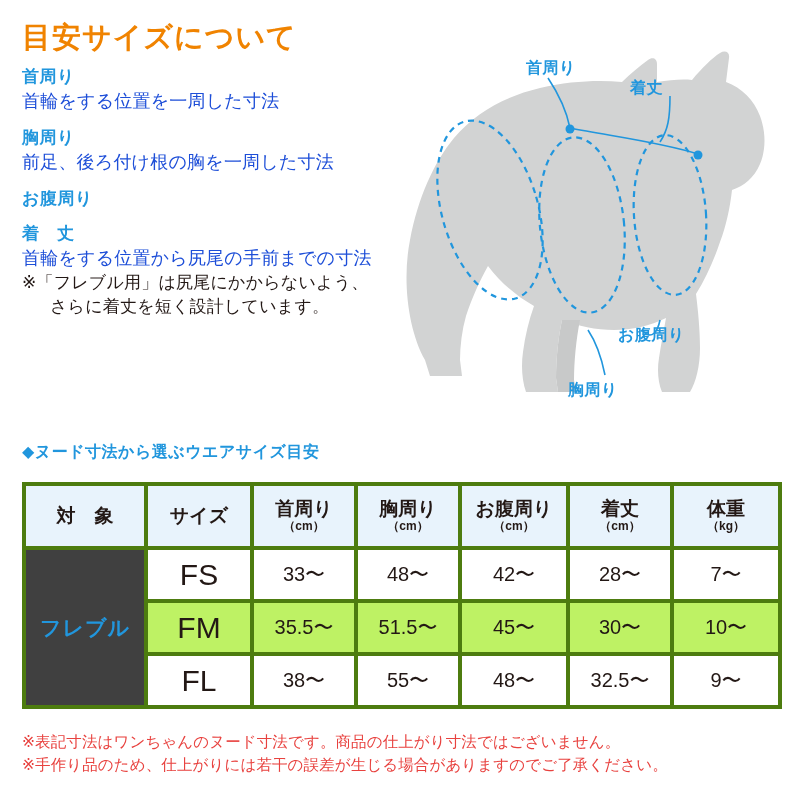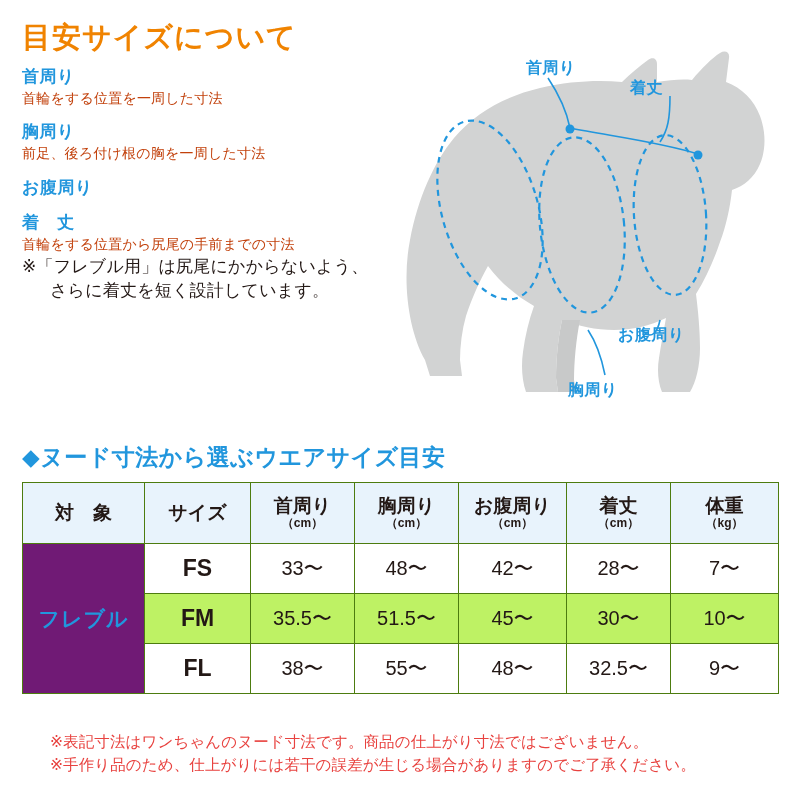--- a/index.html
+++ b/index.html
@@ -44,22 +44,22 @@
     margin-bottom: 13px;
   }
   .def-term {
     font-size: 17px;
     font-weight: bold;
     color: #2196dd;
     letter-spacing: 0.5px;
     line-height: 1.35;
   }
   .def-desc {
-    font-size: 14px;
-    color: #c2410c;
+    font-size: 18px;
+    color: #1d4ed8;
     line-height: 1.38;
     letter-spacing: 0.2px;
   }
   .def-note {
     font-size: 17px;
     color: #231815;
     line-height: 1.42;
     letter-spacing: 0.2px;
   }
   .def-note .indent {
@@ -89,38 +89,38 @@
   .lbl-neck   { left: 196px; top: 28px; }
   .lbl-length { left: 300px; top: 48px; }
   .lbl-belly  { left: 288px; top: 295px; }
   .lbl-chest  { left: 238px; top: 350px; }
 
   
   .section-heading {
     position: absolute;
     left: 22px;
     top: 442px;
-    font-size: 23px;
+    font-size: 16px;
     font-weight: bold;
     color: #2196dd;
     letter-spacing: 0.5px;
     white-space: nowrap;
   }
 
   
   .size-table {
     position: absolute;
     left: 22px;
     top: 482px;
     width: 756px;
     border-collapse: collapse;
     table-layout: fixed;
   }
   .size-table th, .size-table td {
-    border: 1px solid #4d7c0f;
+    border: 4px solid #4d7c0f;
     text-align: center;
     vertical-align: middle;
     font-size: 20px;
     color: #231815;
     padding: 0;
     height: 49px;
   }
   .size-table thead th {
     background: #e8f3fc;
     font-weight: bold;
@@ -131,26 +131,26 @@
   }
   .size-table thead th .unit {
     display: block;
     font-size: 12px;
     font-weight: bold;
   }
   .size-table td.target {
     font-size: 21px;
     font-weight: bold;
     color: #2196dd;
-    background: #701a75;
+    background: #404040;
     letter-spacing: 1px;
   }
   .size-table td.sizecode {
-    font-weight: bold;
-    font-size: 23px;
+    font-weight: normal;
+    font-size: 30px;
   }
   .size-table tbody tr.alt td {
     background: #bef264;
   }
   .col-target { width: 122px; }
   .col-size   { width: 106px; }
   .col-neck   { width: 104px; }
   .col-chest  { width: 104px; }
   .col-belly  { width: 108px; }
   .col-length { width: 104px; }
@@ -162,21 +162,20 @@
     left: 22px;
     top: 730px;
     width: 770px;
   }
   .footnote {
     font-size: 15.5px;
     color: #e8423f;
     line-height: 1.5;
     letter-spacing: 0.1px;
     white-space: nowrap;
-    margin-left: 28px;
   }
 </style>
 </head>
 <body>
 
 <div class="page">
 
   <div class="title">目安サイズについて</div>
 
   <div class="defs">

